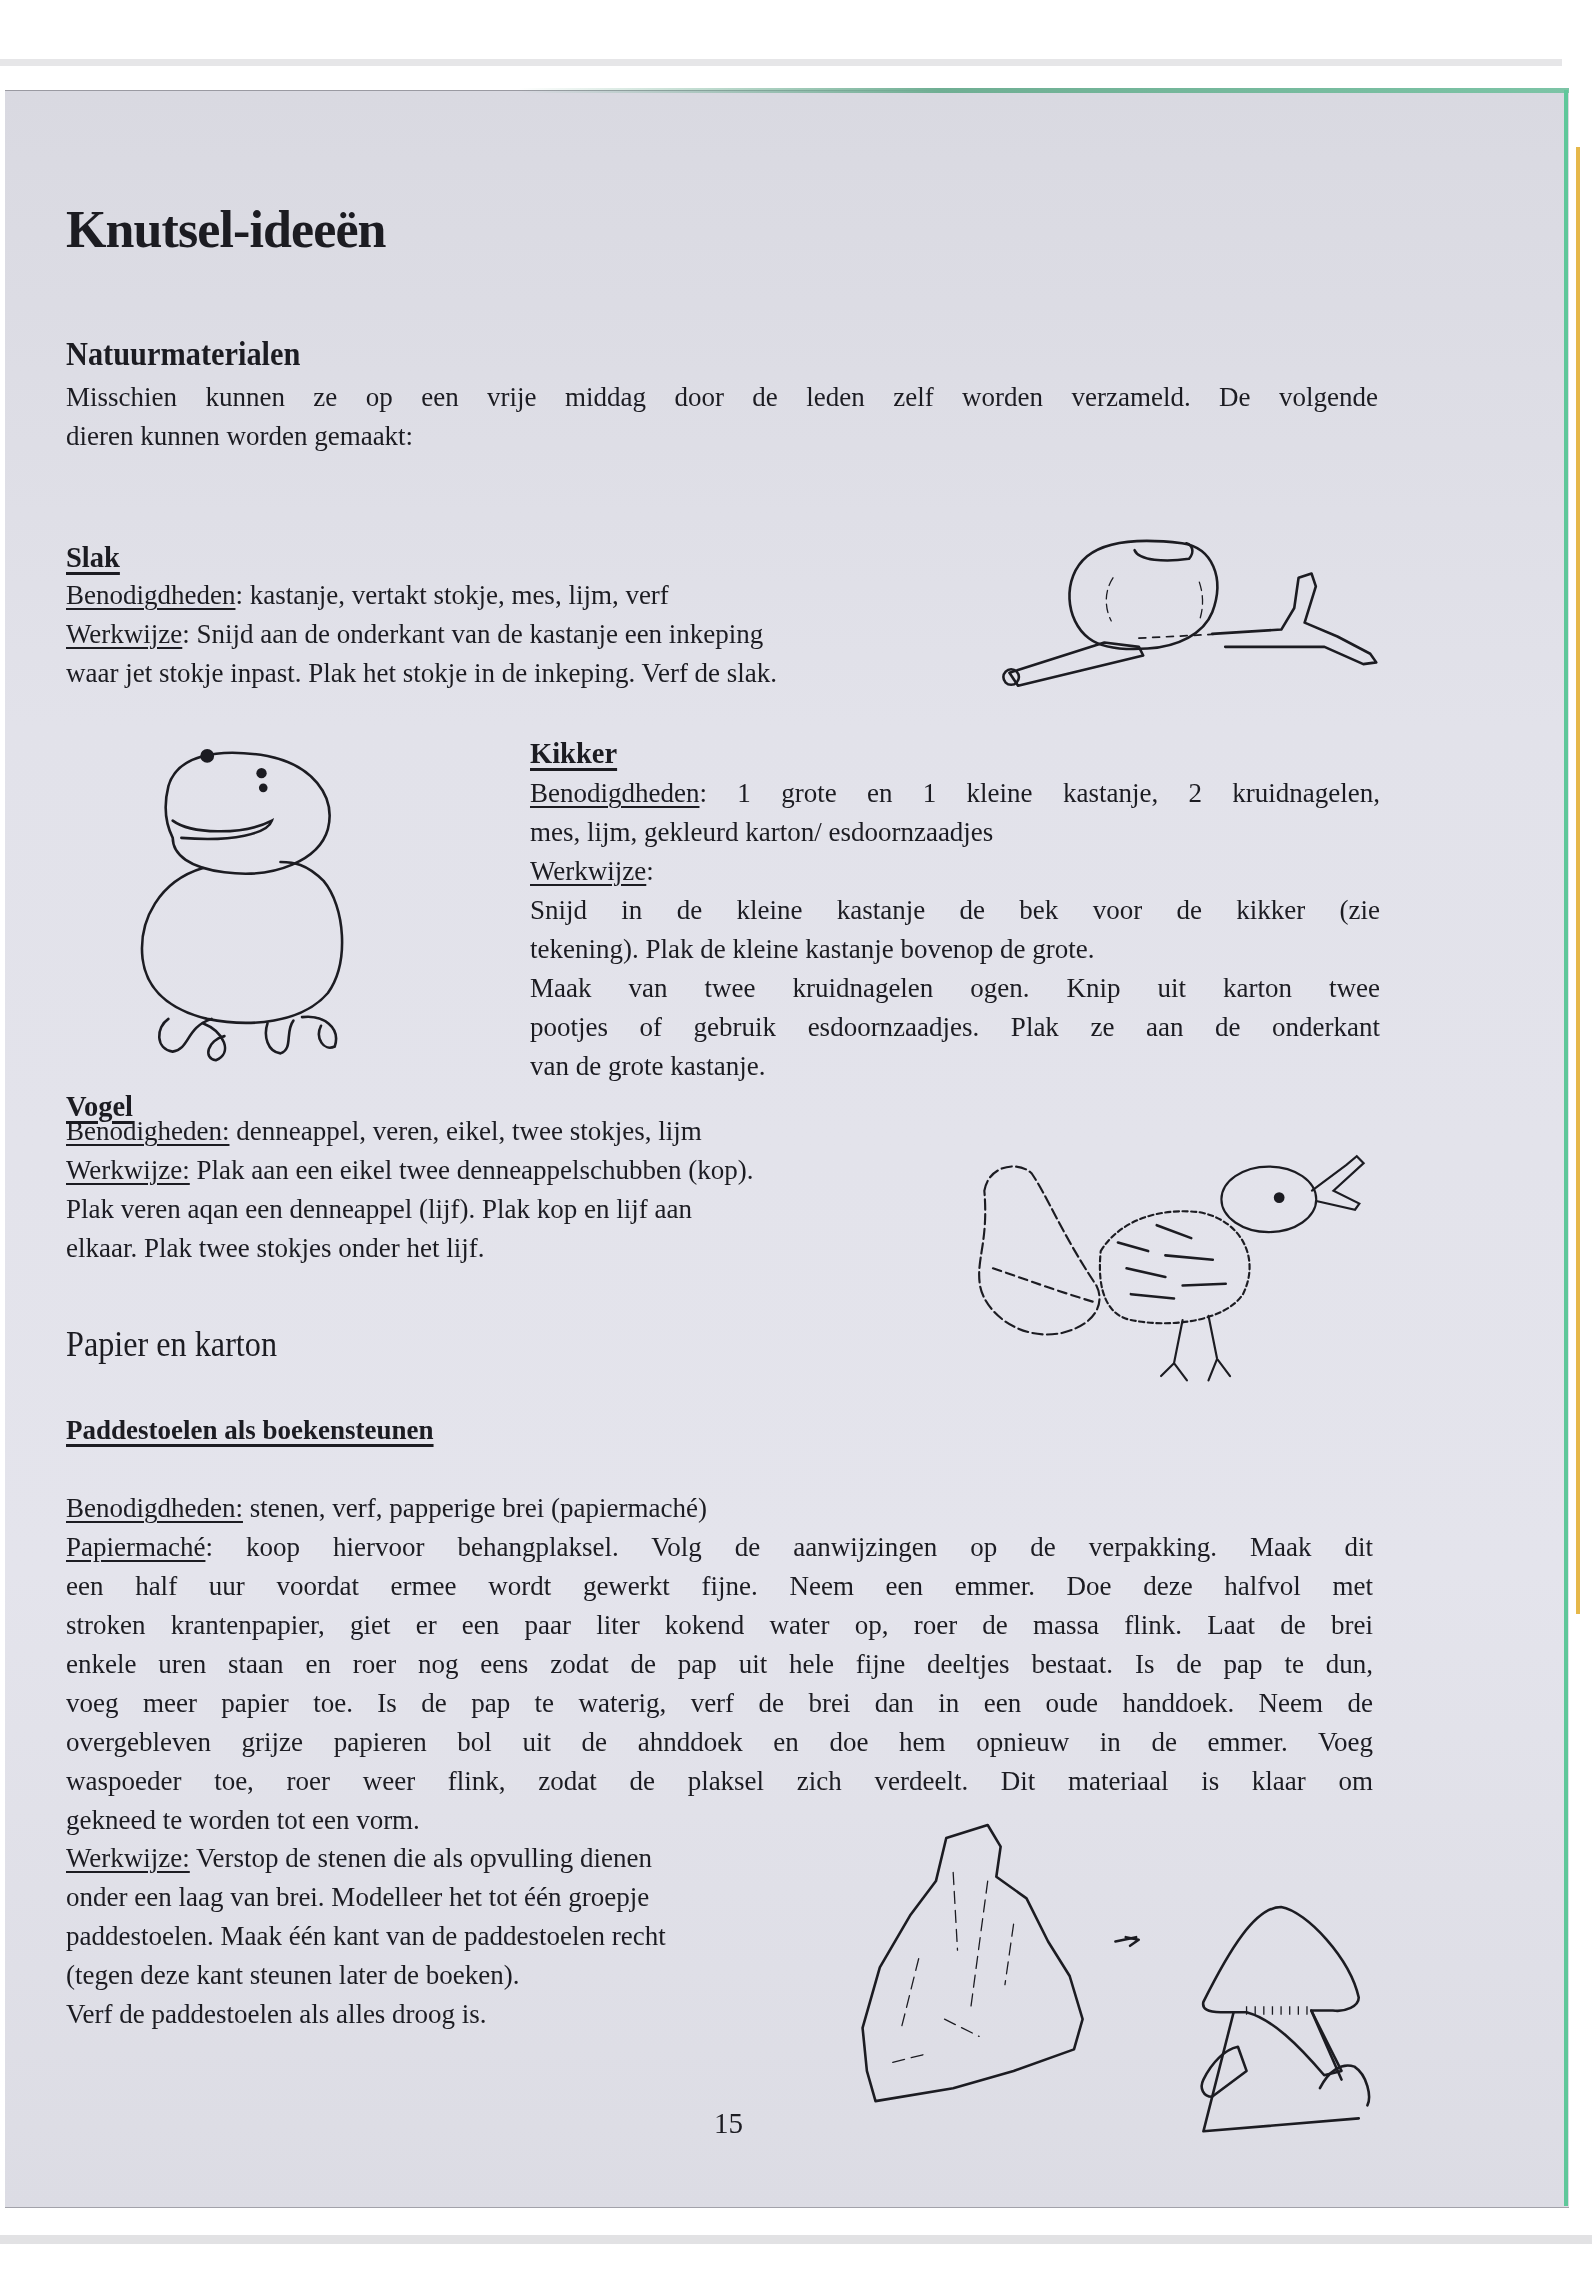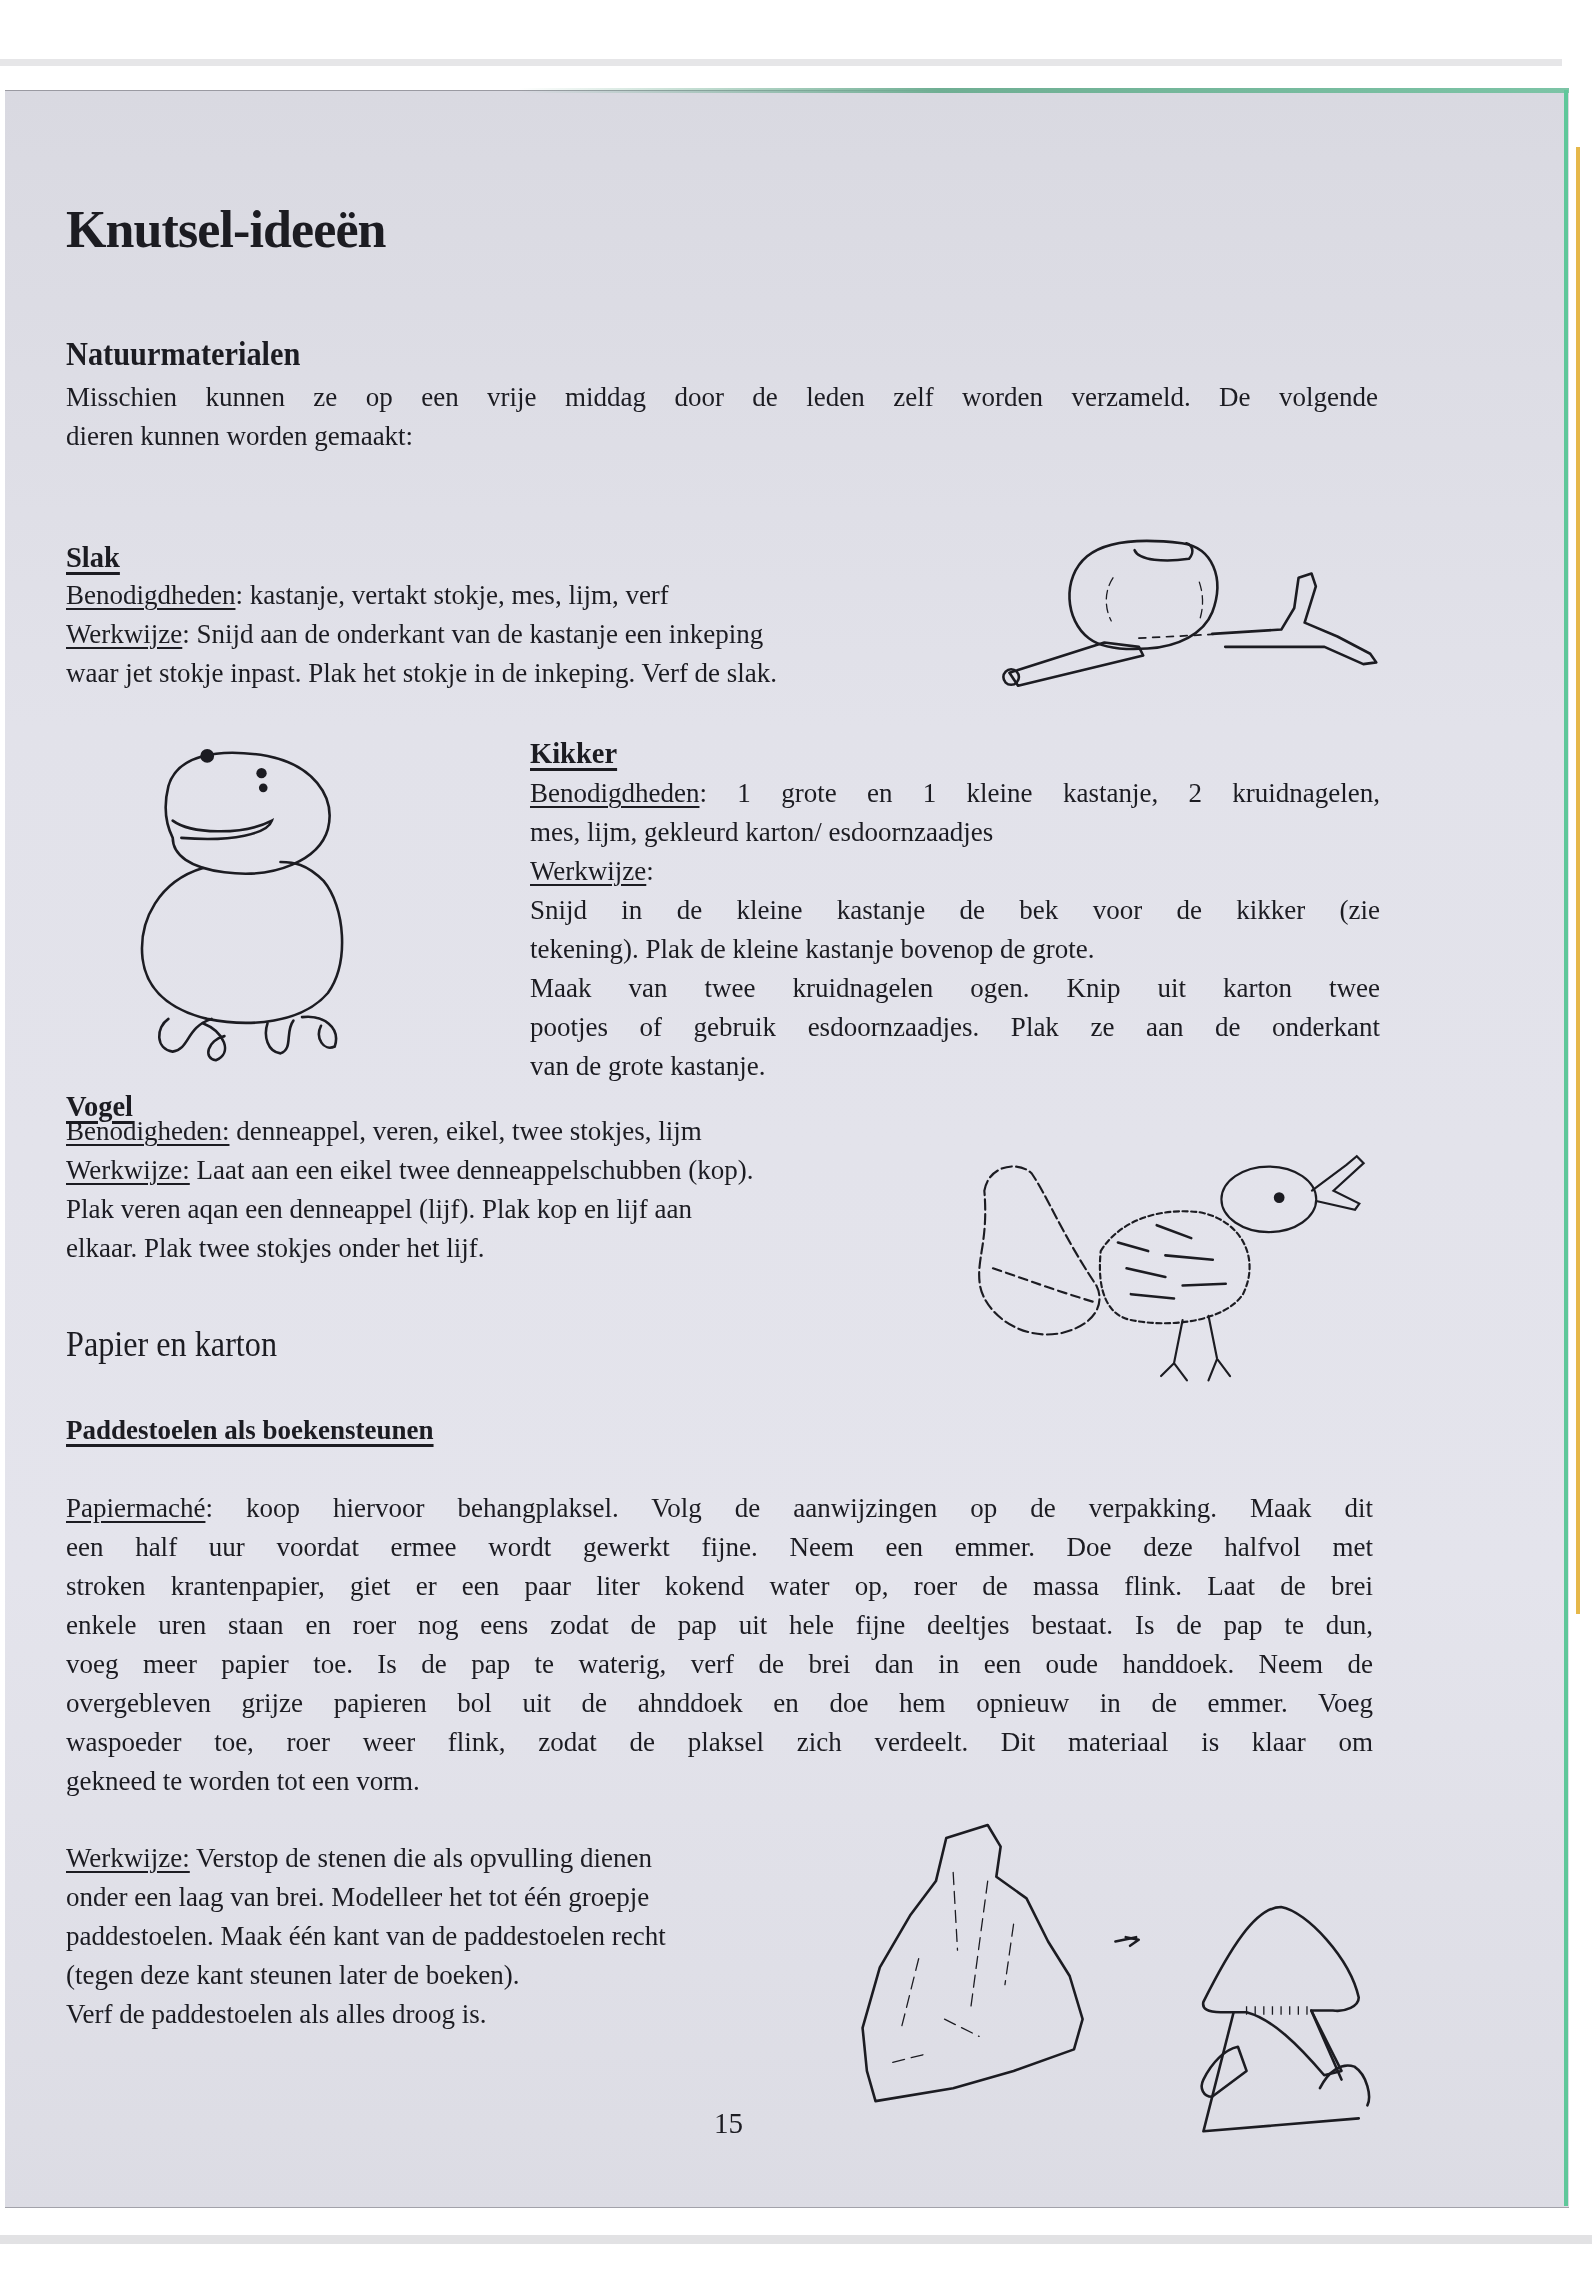--- a/index.html
+++ b/index.html
@@ -136,21 +136,21 @@
   <span class="line">Snijd in de kleine kastanje de bek voor de kikker (zie</span>
   <span class="line last">tekening). Plak de kleine kastanje bovenop de grote.</span>
   <span class="line">Maak van twee kruidnagelen ogen. Knip uit karton twee</span>
   <span class="line">pootjes of gebruik esdoornzaadjes. Plak ze aan de onderkant</span>
   <span class="line last">van de grote kastanje.</span>
 </div>
 
 <h3 class="sub bold" style="left:66px; top:1093px;">Vogel</h3>
 <div class="para" style="top:1112px; width:880px;">
   <span class="line last"><span class="lbl">Benodigheden:</span><span> denneappel, veren, eikel, twee stokjes, lijm</span></span>
-  <span class="line last"><span class="lbl">Werkwijze:</span><span> Laat aan een eikel twee denneappelschubben (kop).</span></span>
+  <span class="line last"><span class="lbl">Werkwijze:</span><span> Plak aan een eikel twee denneappelschubben (kop).</span></span>
   <span class="line last">Plak veren aqan een denneappel (lijf). Plak kop en lijf aan</span>
   <span class="line last">elkaar. Plak twee stokjes onder het lijf.</span>
 </div>
 <div class="illus" style="left:967px; top:1139px;">
   <svg width="414" height="250" viewBox="0 0 480 290">
     <g fill="none" stroke="#1c1c22" stroke-width="2.5" stroke-linecap="round">
       <path d="M20 60 C25 30 60 25 75 40 C95 70 110 110 150 170 C160 190 150 215 110 225 C60 235 20 200 15 170 C10 140 25 120 20 60 Z" stroke-dasharray="12 5"></path>
       <path d="M30 150 C60 160 100 175 150 190" stroke-dasharray="10 6"></path>
       <path d="M155 130 C180 90 230 80 270 85 C320 95 340 140 320 180 C300 210 240 220 190 210 C165 205 150 180 155 130 Z" stroke-dasharray="6 4"></path>
       <path d="M175 120 L210 130 M185 150 L230 160 M190 180 L240 185 M220 100 L260 115 M230 135 L285 140 M250 170 L300 168" stroke-width="3"></path>
@@ -160,20 +160,21 @@
       <path d="M250 210 L240 260 L225 275 M240 260 L255 280"></path>
       <path d="M280 205 L290 255 L305 275 M290 255 L280 280"></path>
     </g>
   </svg>
 </div>
 
 <h2 class="h2 papier" style="top:1327px;">Papier en karton</h2>
 <h3 class="sub" style="left:66px; top:1417px; font-size:27px; font-weight:bold;">Paddestoelen als boekensteunen</h3>
 
 <div class="para" style="top:1489px; width:1307px;">
+  <span class="line last"><span class="lbl">Benodigdheden:</span><span> stenen, verf, papperige brei (papiermaché)</span></span>
   <span class="line"><span class="lbl">Papiermaché</span><span>: koop hiervoor behangplaksel. Volg de aanwijzingen op de verpakking. Maak dit</span></span>
   <span class="line">een half uur voordat ermee wordt gewerkt fijne. Neem een emmer. Doe deze halfvol met</span>
   <span class="line">stroken krantenpapier, giet er een paar liter kokend water op, roer de massa flink. Laat de brei</span>
   <span class="line">enkele uren staan en roer nog eens zodat de pap uit hele fijne deeltjes bestaat. Is de pap te dun,</span>
   <span class="line">voeg meer papier toe. Is de pap te waterig, verf de brei dan in een oude handdoek. Neem de</span>
   <span class="line">overgebleven grijze papieren bol uit de ahnddoek en doe hem opnieuw in de emmer. Voeg</span>
   <span class="line">waspoeder toe, roer weer flink, zodat de plaksel zich verdeelt. Dit materiaal is klaar om</span>
   <span class="line last">gekneed te worden tot een vorm.</span>
 </div>
 

